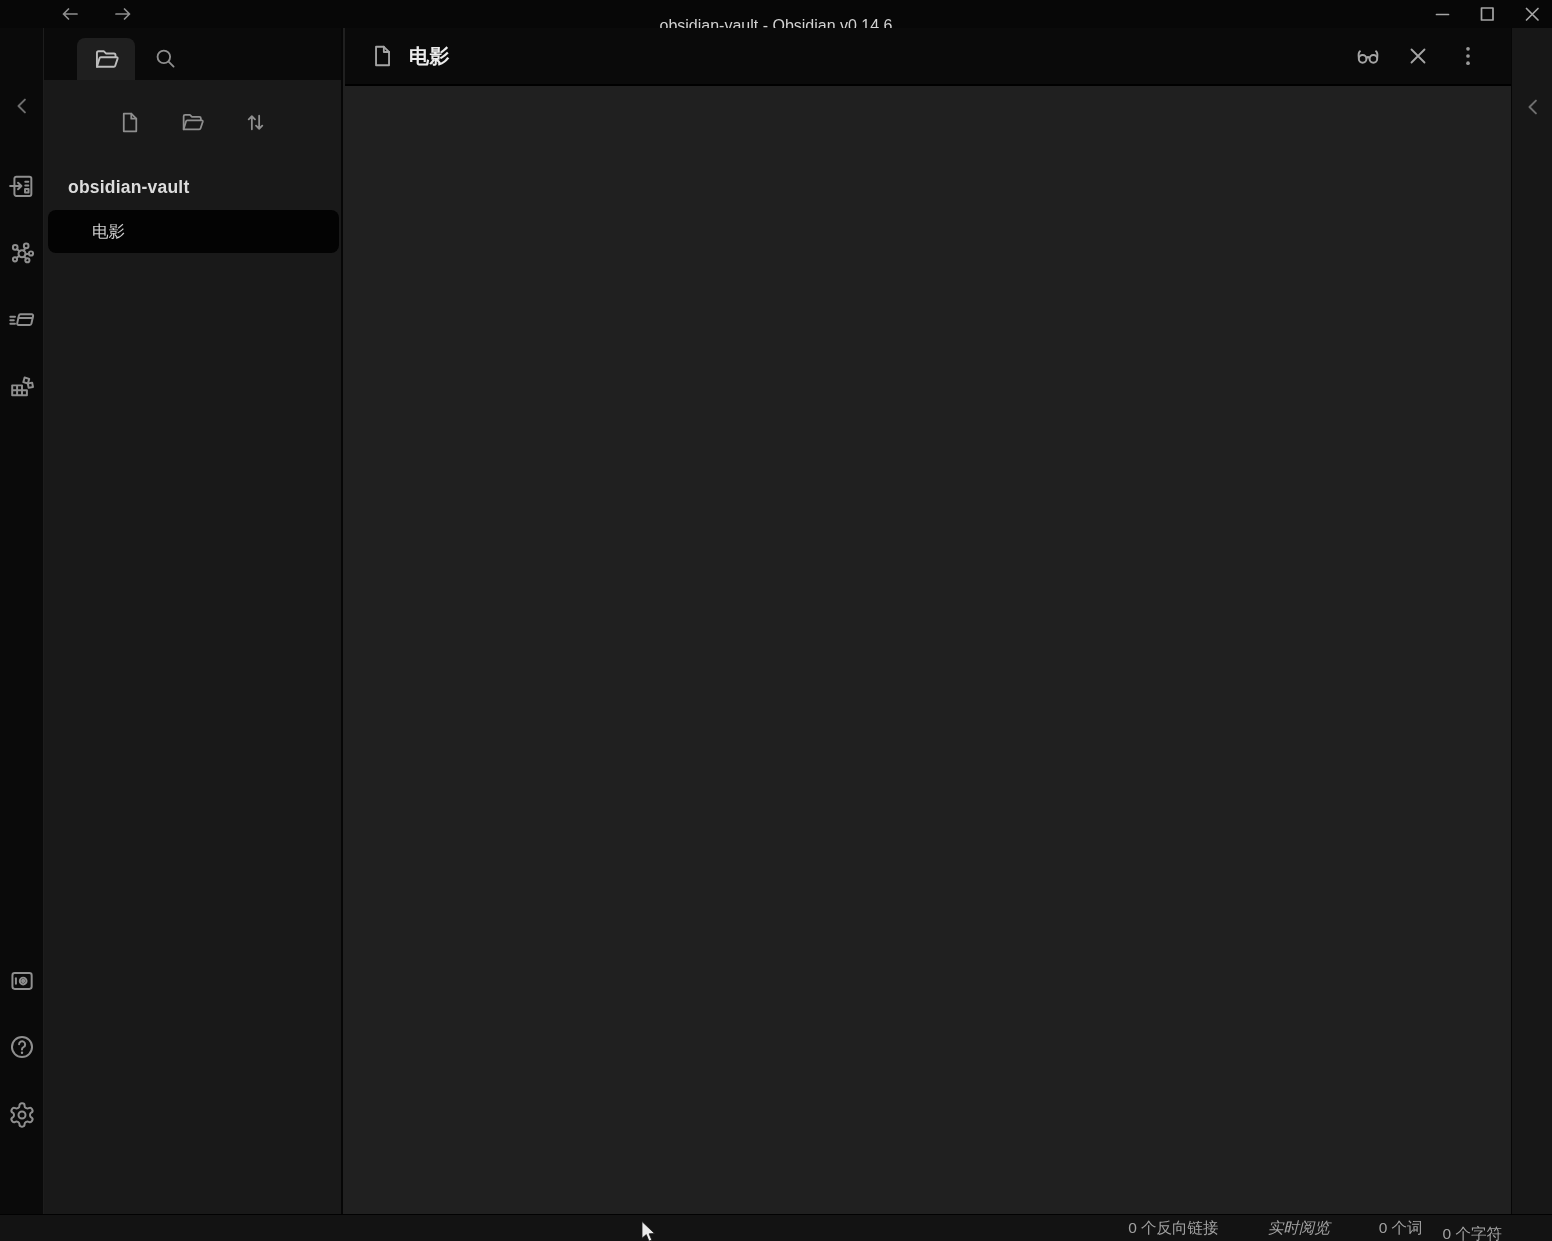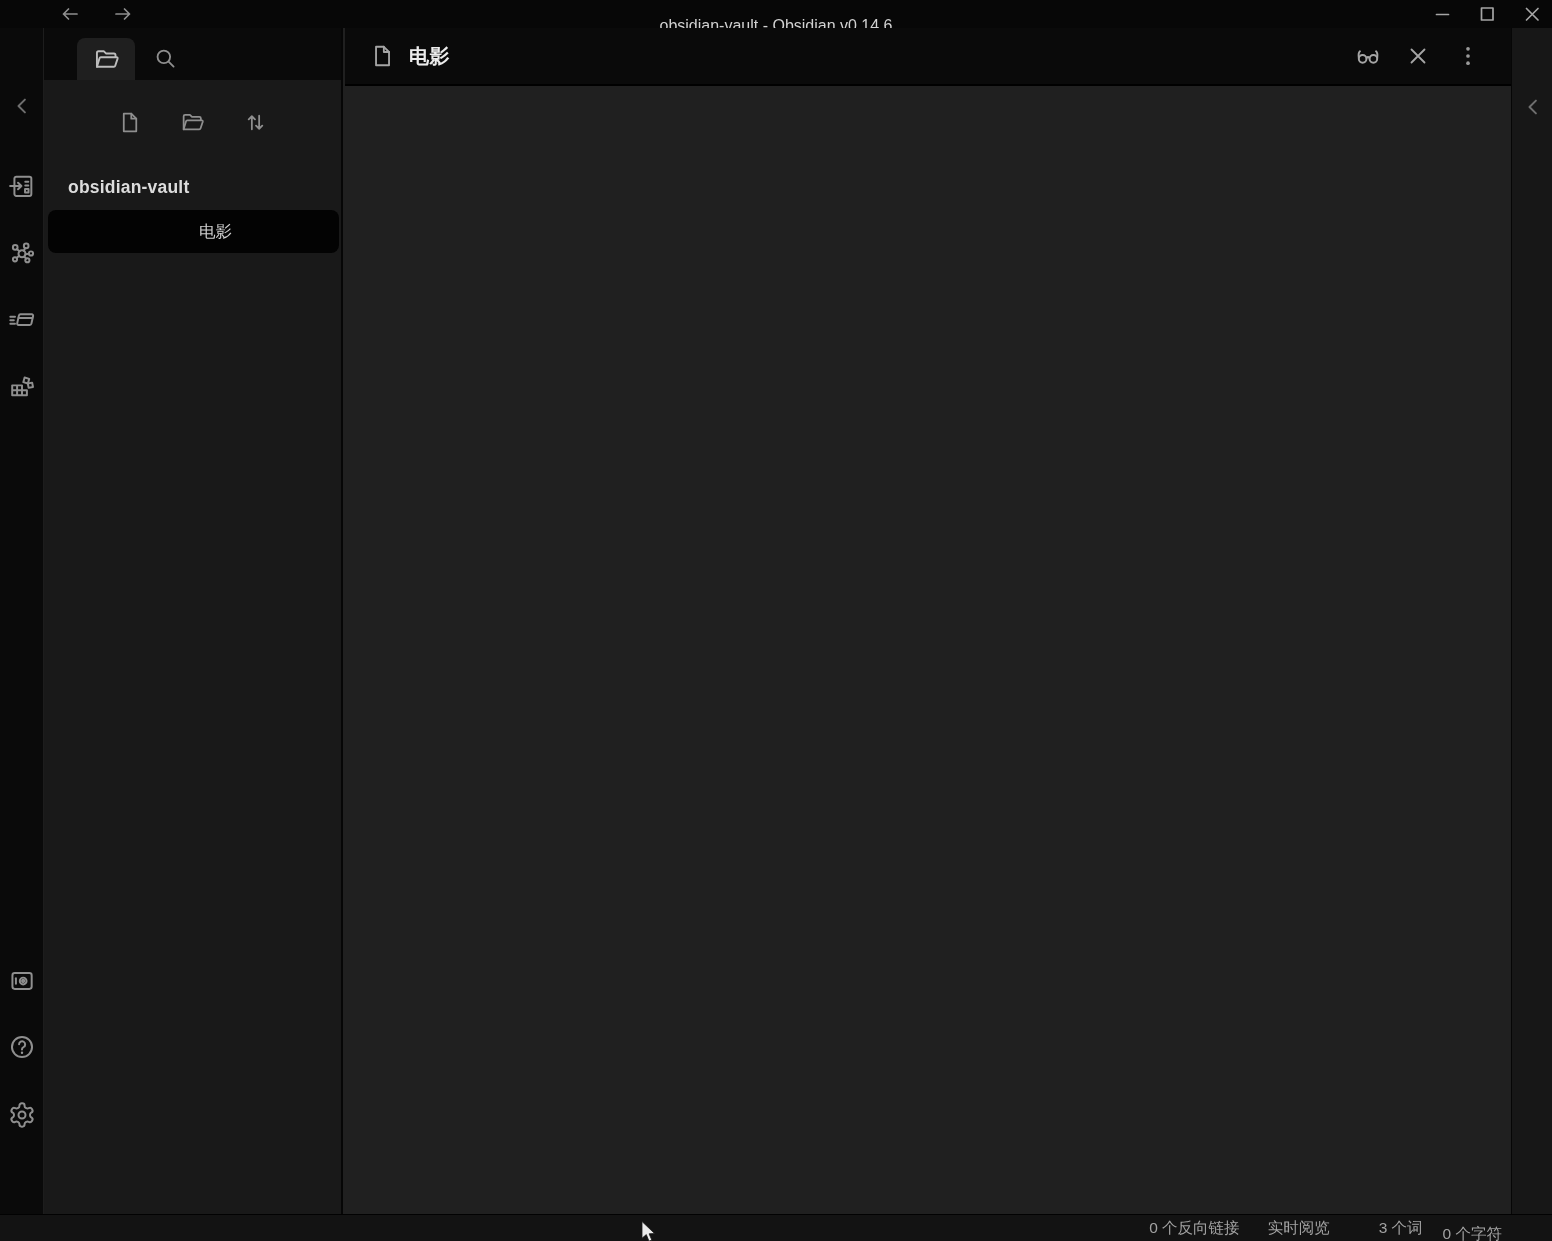--- a/index.html
+++ b/index.html
@@ -16,21 +16,21 @@
   .winctl { position:absolute; top:2px; width:24px; height:24px; }
   .win-min { left:1431px; } .win-max { left:1475px; } .win-close { left:1520px; }
 
   
   .ribbon { position:absolute; left:0; top:28px; width:44px; height:1186px; background:#0a0a0a;
     border-right:1px solid #1d1d1d; }
   .ribbon-btn { position:absolute; left:8px; width:28px; height:28px; }
 
   
   .explorer { position:absolute; left:44px; top:28px; width:299px; height:1186px; background:#191919;
-    border-right:2px solid #060606;text-align:center; }
+    border-right:2px solid #060606; }
   .explorer-header { position:absolute; left:0; top:0; right:0; height:52px; background:#0a0a0a; }
   .tab-active { position:absolute; left:33px; top:10px; width:58px; height:42px; background:#1f1f1f;
     border-radius:8px 8px 0 0; display:flex; align-items:center; justify-content:center; }
   .tab-search { position:absolute; left:98px; top:10px; width:48px; height:42px;
     display:flex; align-items:center; justify-content:center; }
   .nav-buttons { position:absolute; left:0; right:0; top:78px; height:32px;
     display:flex; align-items:center; justify-content:center; gap:38px; }
   .nav-btn { width:25px; height:25px; }
   .vault-title { position:absolute; left:24px; top:146px; height:26px; line-height:26px;
     color:#dcdcdc; font-size:17.5px; font-weight:600; letter-spacing:.2px; }
@@ -51,21 +51,21 @@
   
   .right-strip { position:absolute; left:1511px; top:28px; width:41px; height:1186px; background:#171717;
     border-left:1px solid #060606; }
   .right-strip .ribbon-btn { left:7px; }
 
   
   .statusbar { position:absolute; left:0; top:1214px; width:1552px; height:27px; background:#131313;
     border-top:1px solid #020202; display:flex; align-items:center; justify-content:flex-end;
     padding-right:50px; color:#a2a2a2; font-size:15.5px; }
   .status-item { white-space:nowrap; }
-  .gap-a { margin-left:28px; } .gap-b { margin-left:49px; } .gap-c { margin-left:20px;margin-top:12px; }
+  .gap-a { margin-left:49px;font-style:italic; } .gap-b { margin-left:49px; } .gap-c { margin-left:20px;margin-top:12px; }
 
   
   svg { display:block; }
   .st { fill:none; stroke:#8f8f8f; stroke-width:1.7; stroke-linecap:round; stroke-linejoin:round; }
   .st-bright { stroke:#bdbdbd; }
   .st-mid { stroke:#a5a5a5; }
   .fl { fill:#9a9a9a; stroke:none; }
   .mouse-cursor { position:absolute; left:641px; top:1221px; z-index:50; }
 </style>
 </head>
@@ -246,21 +246,21 @@
     <div class="ribbon-btn" style="top:65px">
       <svg width="28" height="28" viewBox="0 0 24 24">
           <path class="st" style="stroke:#6e6e6e" d="M14.5 6.5 9 12l5.5 5.5"></path>
         </svg>
     </div>
   </div>
 
   <div class="statusbar">
     <span class="status-item">0 个反向链接</span>
     <span class="status-item gap-a">实时阅览</span>
-    <span class="status-item gap-b">3 个词</span>
+    <span class="status-item gap-b">0 个词</span>
     <span class="status-item gap-c">0 个字符</span>
   </div>
 
   <div class="mouse-cursor">
     <svg width="18" height="21" viewBox="0 0 18 21">
       <path d="M1 0.5 1 17.2 5.3 13.6 8 20.2 10.8 19 8.1 12.8 13.6 12.5 Z" fill="#ebebeb" stroke="#1a1a1a" stroke-width="0.8"></path>
     </svg>
   </div>
 
 </div>

